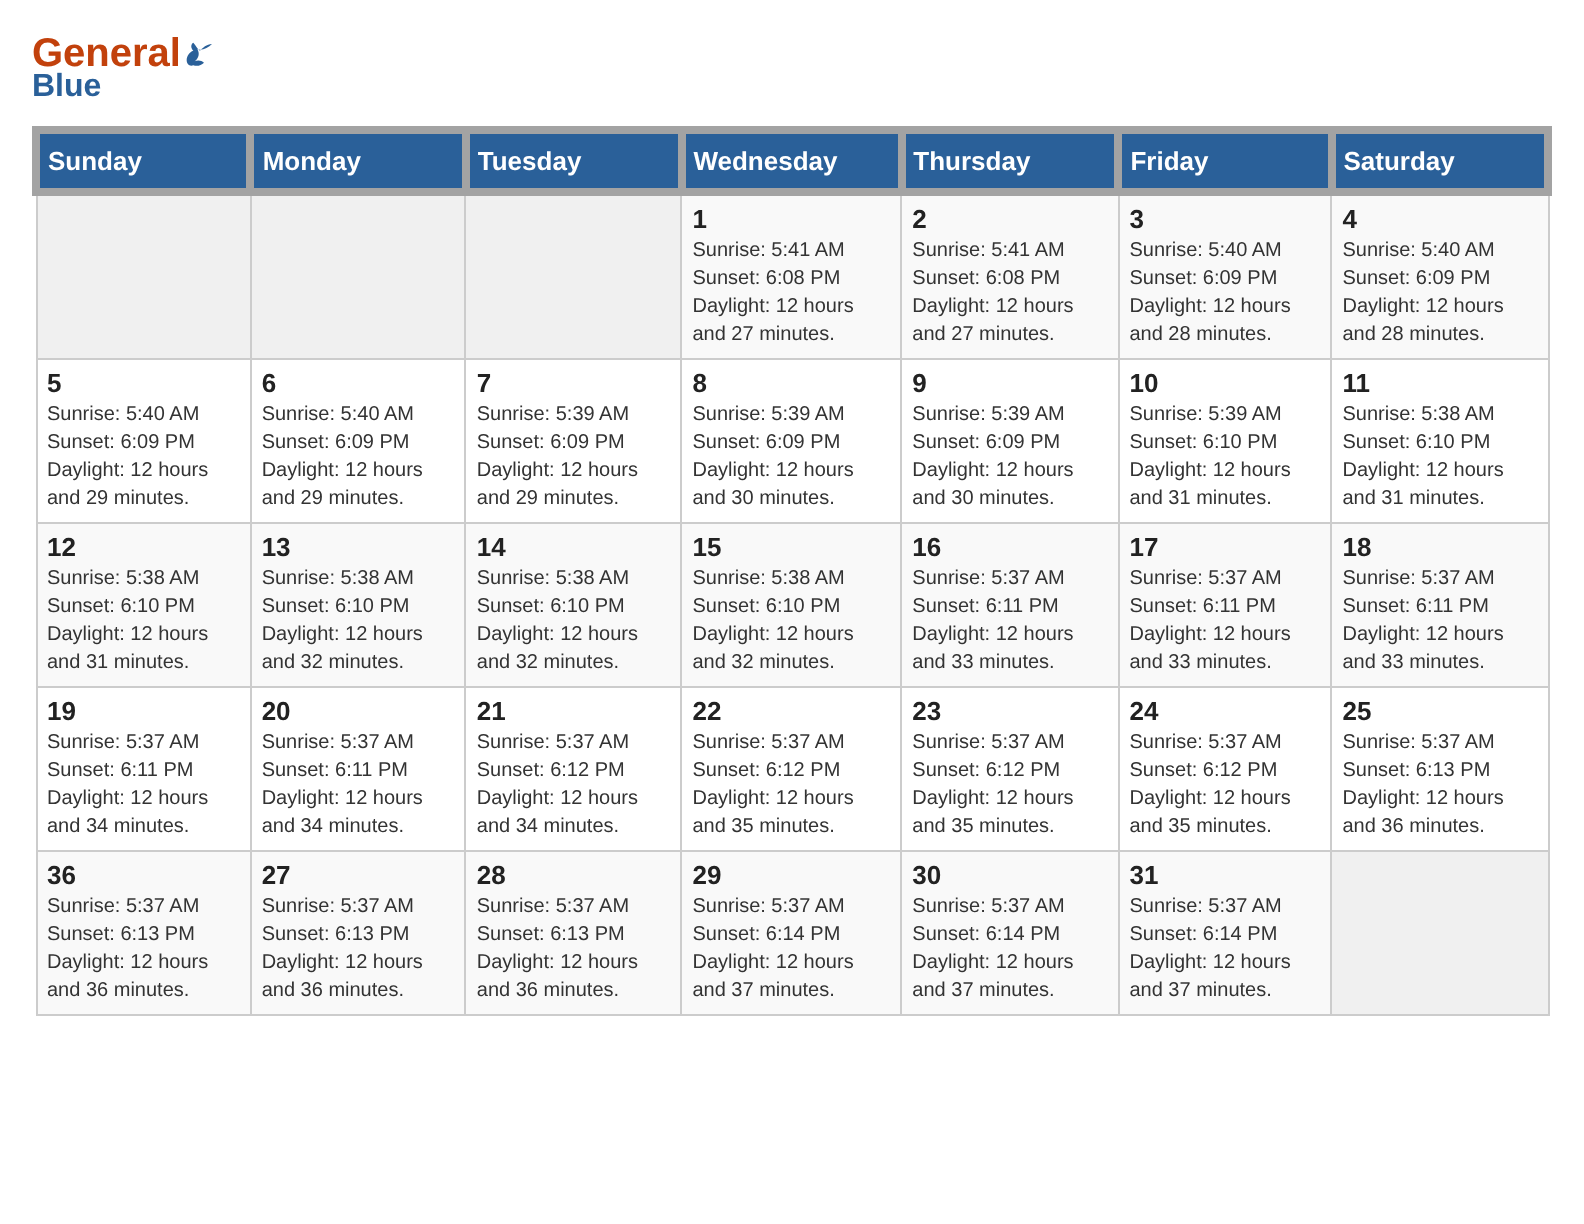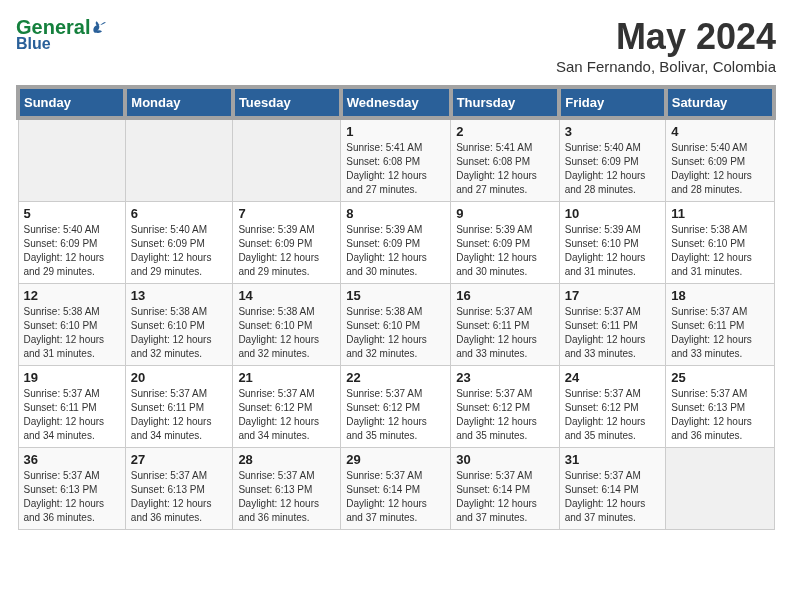--- a/index.html
+++ b/index.html
@@ -17,21 +17,21 @@
       margin-bottom: 10px;
     }
     .logo {
       display: flex;
       flex-direction: column;
       align-items: flex-start;
     }
     .logo-text-general {
       font-size: 20px;
       font-weight: bold;
-      color: #15803d;
+      color: #c2410c;
     }
     .logo-text-blue {
       font-size: 16px;
       font-weight: bold;
       color: #2a6099;
     }
     .logo-icon {
       display: inline-block;
       width: 16px;
       height: 16px;
@@ -104,24 +104,20 @@
 <div class="header-area">
   <div class="logo">
     <div class="logo-row">
       <span class="logo-text-general">General</span>
       <svg class="logo-icon" viewBox="0 0 24 24" fill="#2a6099">
         <path d="M21 3 C18 6 14 8 10 7 C12 10 11 14 8 16 C10 15 13 15 15 17 C13 19 10 20 7 19 C4 20 2 18 2 15 C2 12 4 9 7 8 C5 6 5 3 7 2 C9 4 10 7 12 8 C14 6 17 3 21 3Z"></path>
       </svg>
     </div>
     <span class="logo-text-blue" style="margin-top:-4px;">Blue</span>
   </div>
-  <div class="title-area">
-    <div class="month-title">May 2024</div>
-    <div class="subtitle">San Fernando, Bolivar, Colombia</div>
-  </div>
 </div>
 
 <table class="calendar">
   <thead>
     <tr>
     <th>Sunday</th>
         <th>Monday</th>
         <th>Tuesday</th>
         <th>Wednesday</th>
         <th>Thursday</th>

